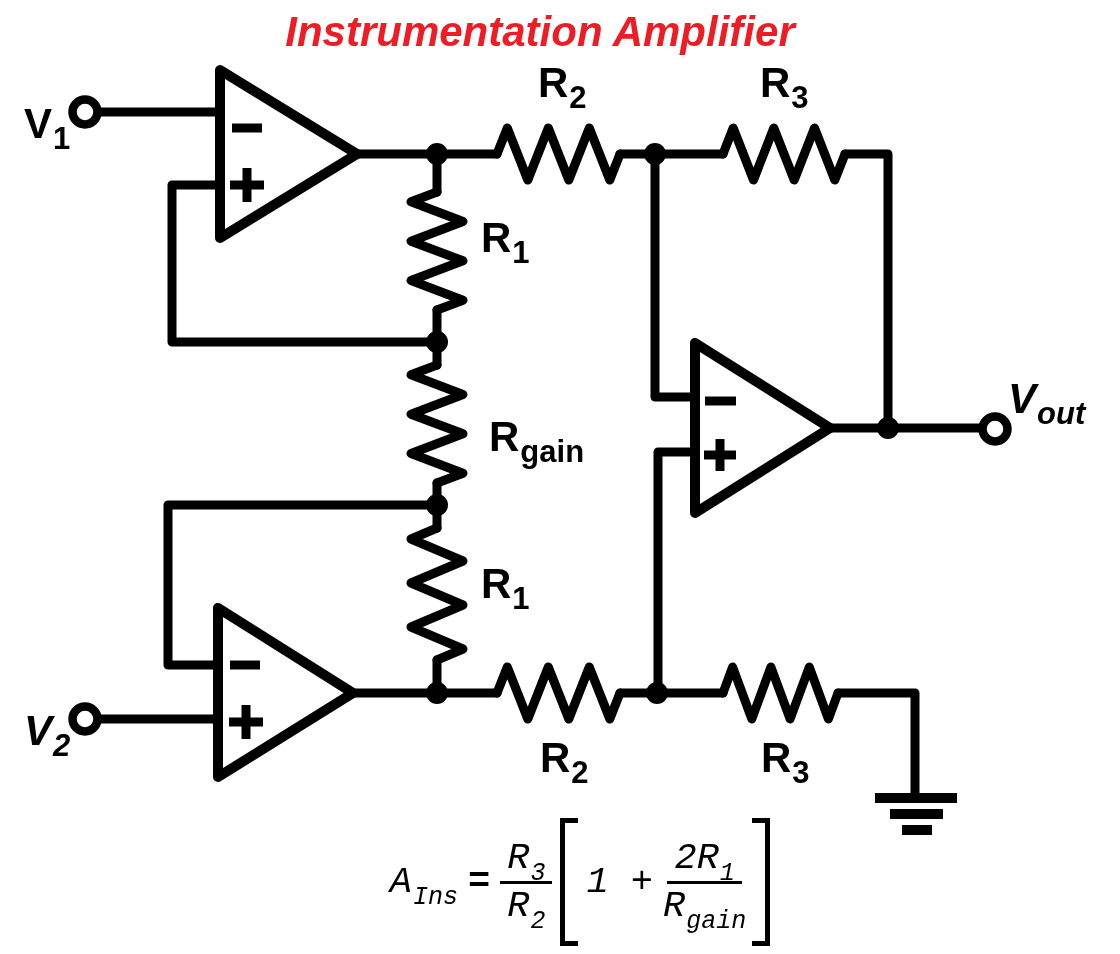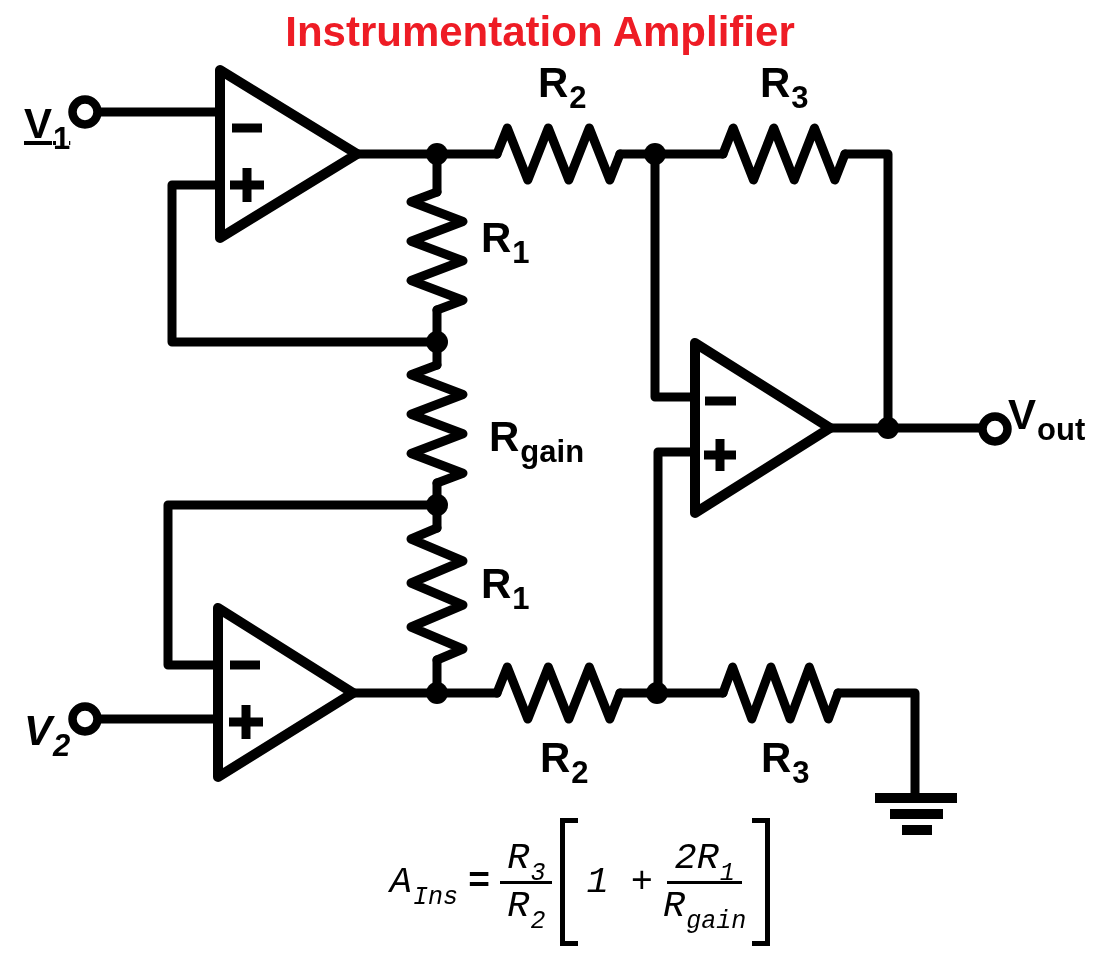--- a/index.html
+++ b/index.html
@@ -11,21 +11,21 @@
   .wire{stroke:#000;stroke-width:9;fill:none;stroke-linecap:round;stroke-linejoin:round;}
   .zig{stroke:#000;stroke-width:9;fill:none;stroke-linecap:round;stroke-linejoin:round;}
   .tri{stroke:#000;stroke-width:10;fill:#fff;stroke-linejoin:round;}
   .sym{stroke:#000;stroke-width:9;fill:none;stroke-linecap:butt;}
   .dot{fill:#000;stroke:none;}
   .term{stroke:#000;stroke-width:8.5;fill:#fff;}
   .gnd{stroke:#000;stroke-width:10;fill:none;stroke-linecap:butt;}
 
   .page-title{
     position:absolute;left:160px;top:8px;width:760px;text-align:center;
-    font-size:42px;font-weight:bold;letter-spacing:0px;color:#ee1c25;
+    font-size:42px;font-weight:bold;letter-spacing:0px;color:#ee1c25;font-style:italic;
   }
   .clabel{position:absolute;color:#000;font-weight:bold;font-size:42px;line-height:1;white-space:nowrap;}
   .clabel .sub{font-size:31px;position:relative;top:11px;margin-left:1px;}
 
   .formula{
     position:absolute;left:300px;top:816px;width:560px;height:132px;
     display:flex;align-items:center;justify-content:center;
     font-family:Liberation Mono, monospace;font-style:italic;font-size:37px;color:#000;
   }
   .formula .fsub{font-size:25px;position:relative;top:12px;margin-left:1px;}
@@ -112,23 +112,23 @@
 
     <g>
       <path class="gnd" d="M875,798 H957"></path>
       <path class="gnd" d="M890,814 H943"></path>
       <path class="gnd" d="M902,830 H932"></path>
     </g>
   </svg>
 
   <div class="page-title" style="color: rgb(238, 28, 37);">Instrumentation Amplifier</div>
 
-  <div class="clabel" style="left:24px;top:103px;text-decoration:underline;"><span>V</span><span class="sub">1</span></div>
+  <div class="clabel" style="left:24px;top:103px;"><span>V</span><span class="sub">1</span></div>
   <div class="clabel" style="left:24px;top:710px;font-style:italic;"><span>V</span><span class="sub">2</span></div>
-  <div class="clabel" style="left:1008px;top:394px;"><span>V</span><span class="sub">out</span></div>
+  <div class="clabel" style="left:1008px;top:378px;font-style:italic;"><span>V</span><span class="sub">out</span></div>
 
   <div class="clabel" style="left:538px;top:62px;"><span>R</span><span class="sub">2</span></div>
   <div class="clabel" style="left:760px;top:62px;"><span>R</span><span class="sub">3</span></div>
   <div class="clabel" style="left:481px;top:217px;"><span>R</span><span class="sub">1</span></div>
   <div class="clabel" style="left:489px;top:416px;"><span>R</span><span class="sub">gain</span></div>
   <div class="clabel" style="left:481px;top:563px;"><span>R</span><span class="sub">1</span></div>
   <div class="clabel" style="left:540px;top:737px;"><span>R</span><span class="sub">2</span></div>
   <div class="clabel" style="left:761px;top:737px;"><span>R</span><span class="sub">3</span></div>
 
   <div class="formula">

